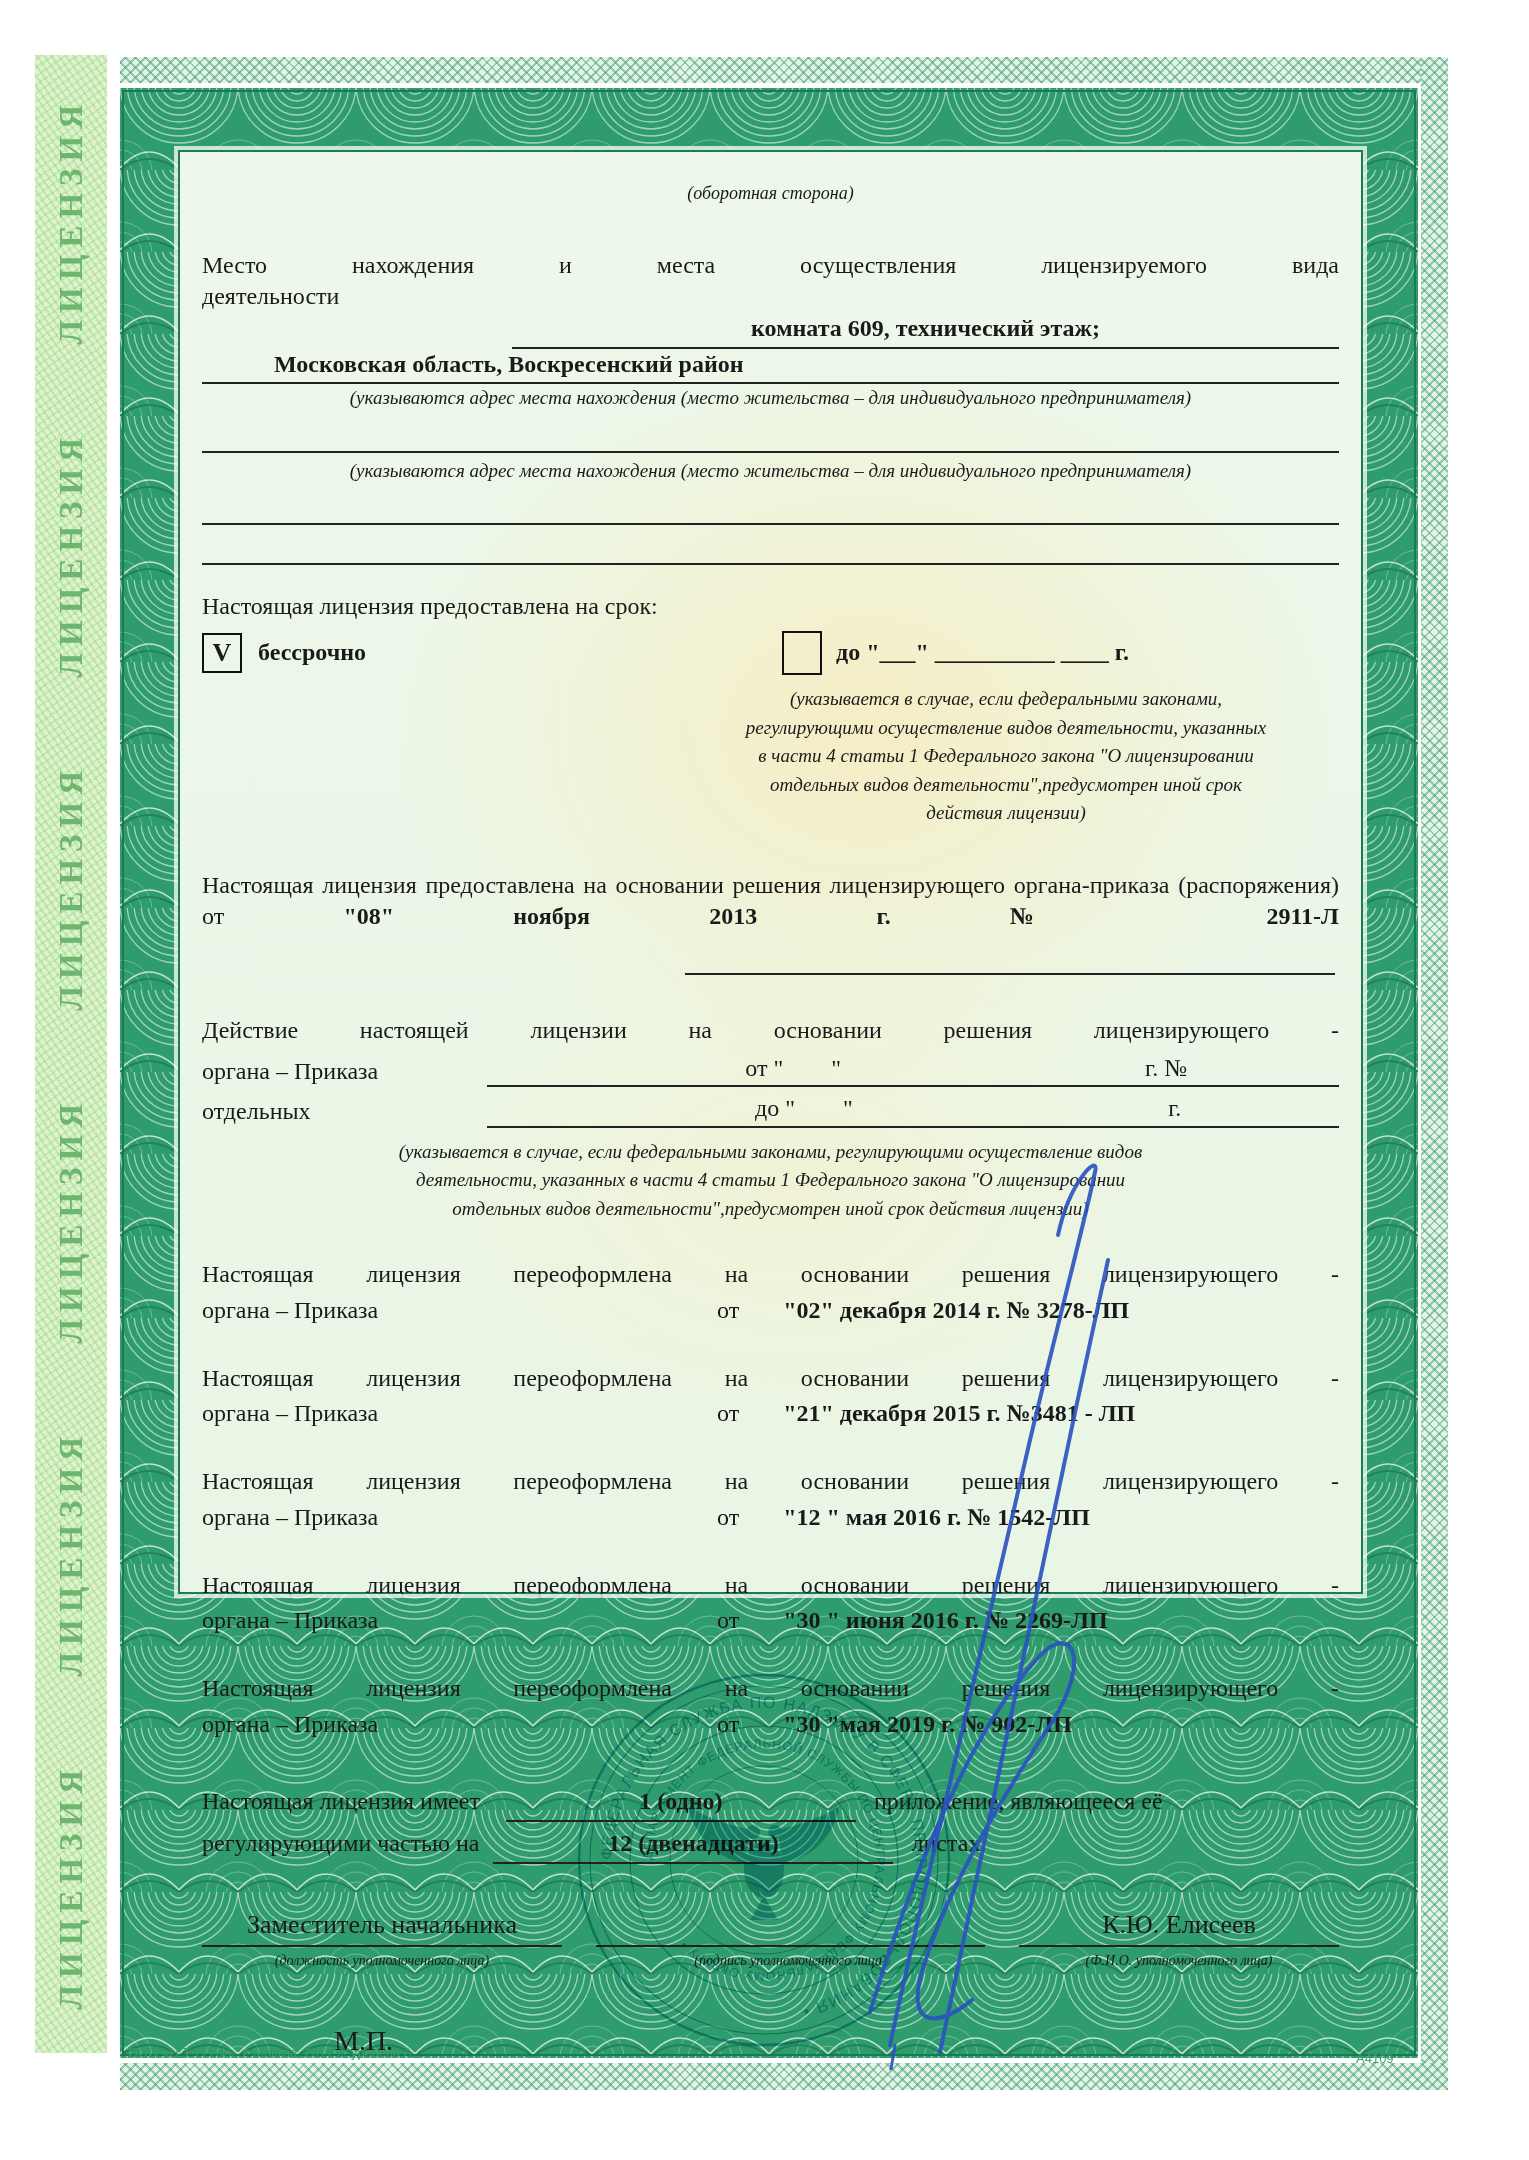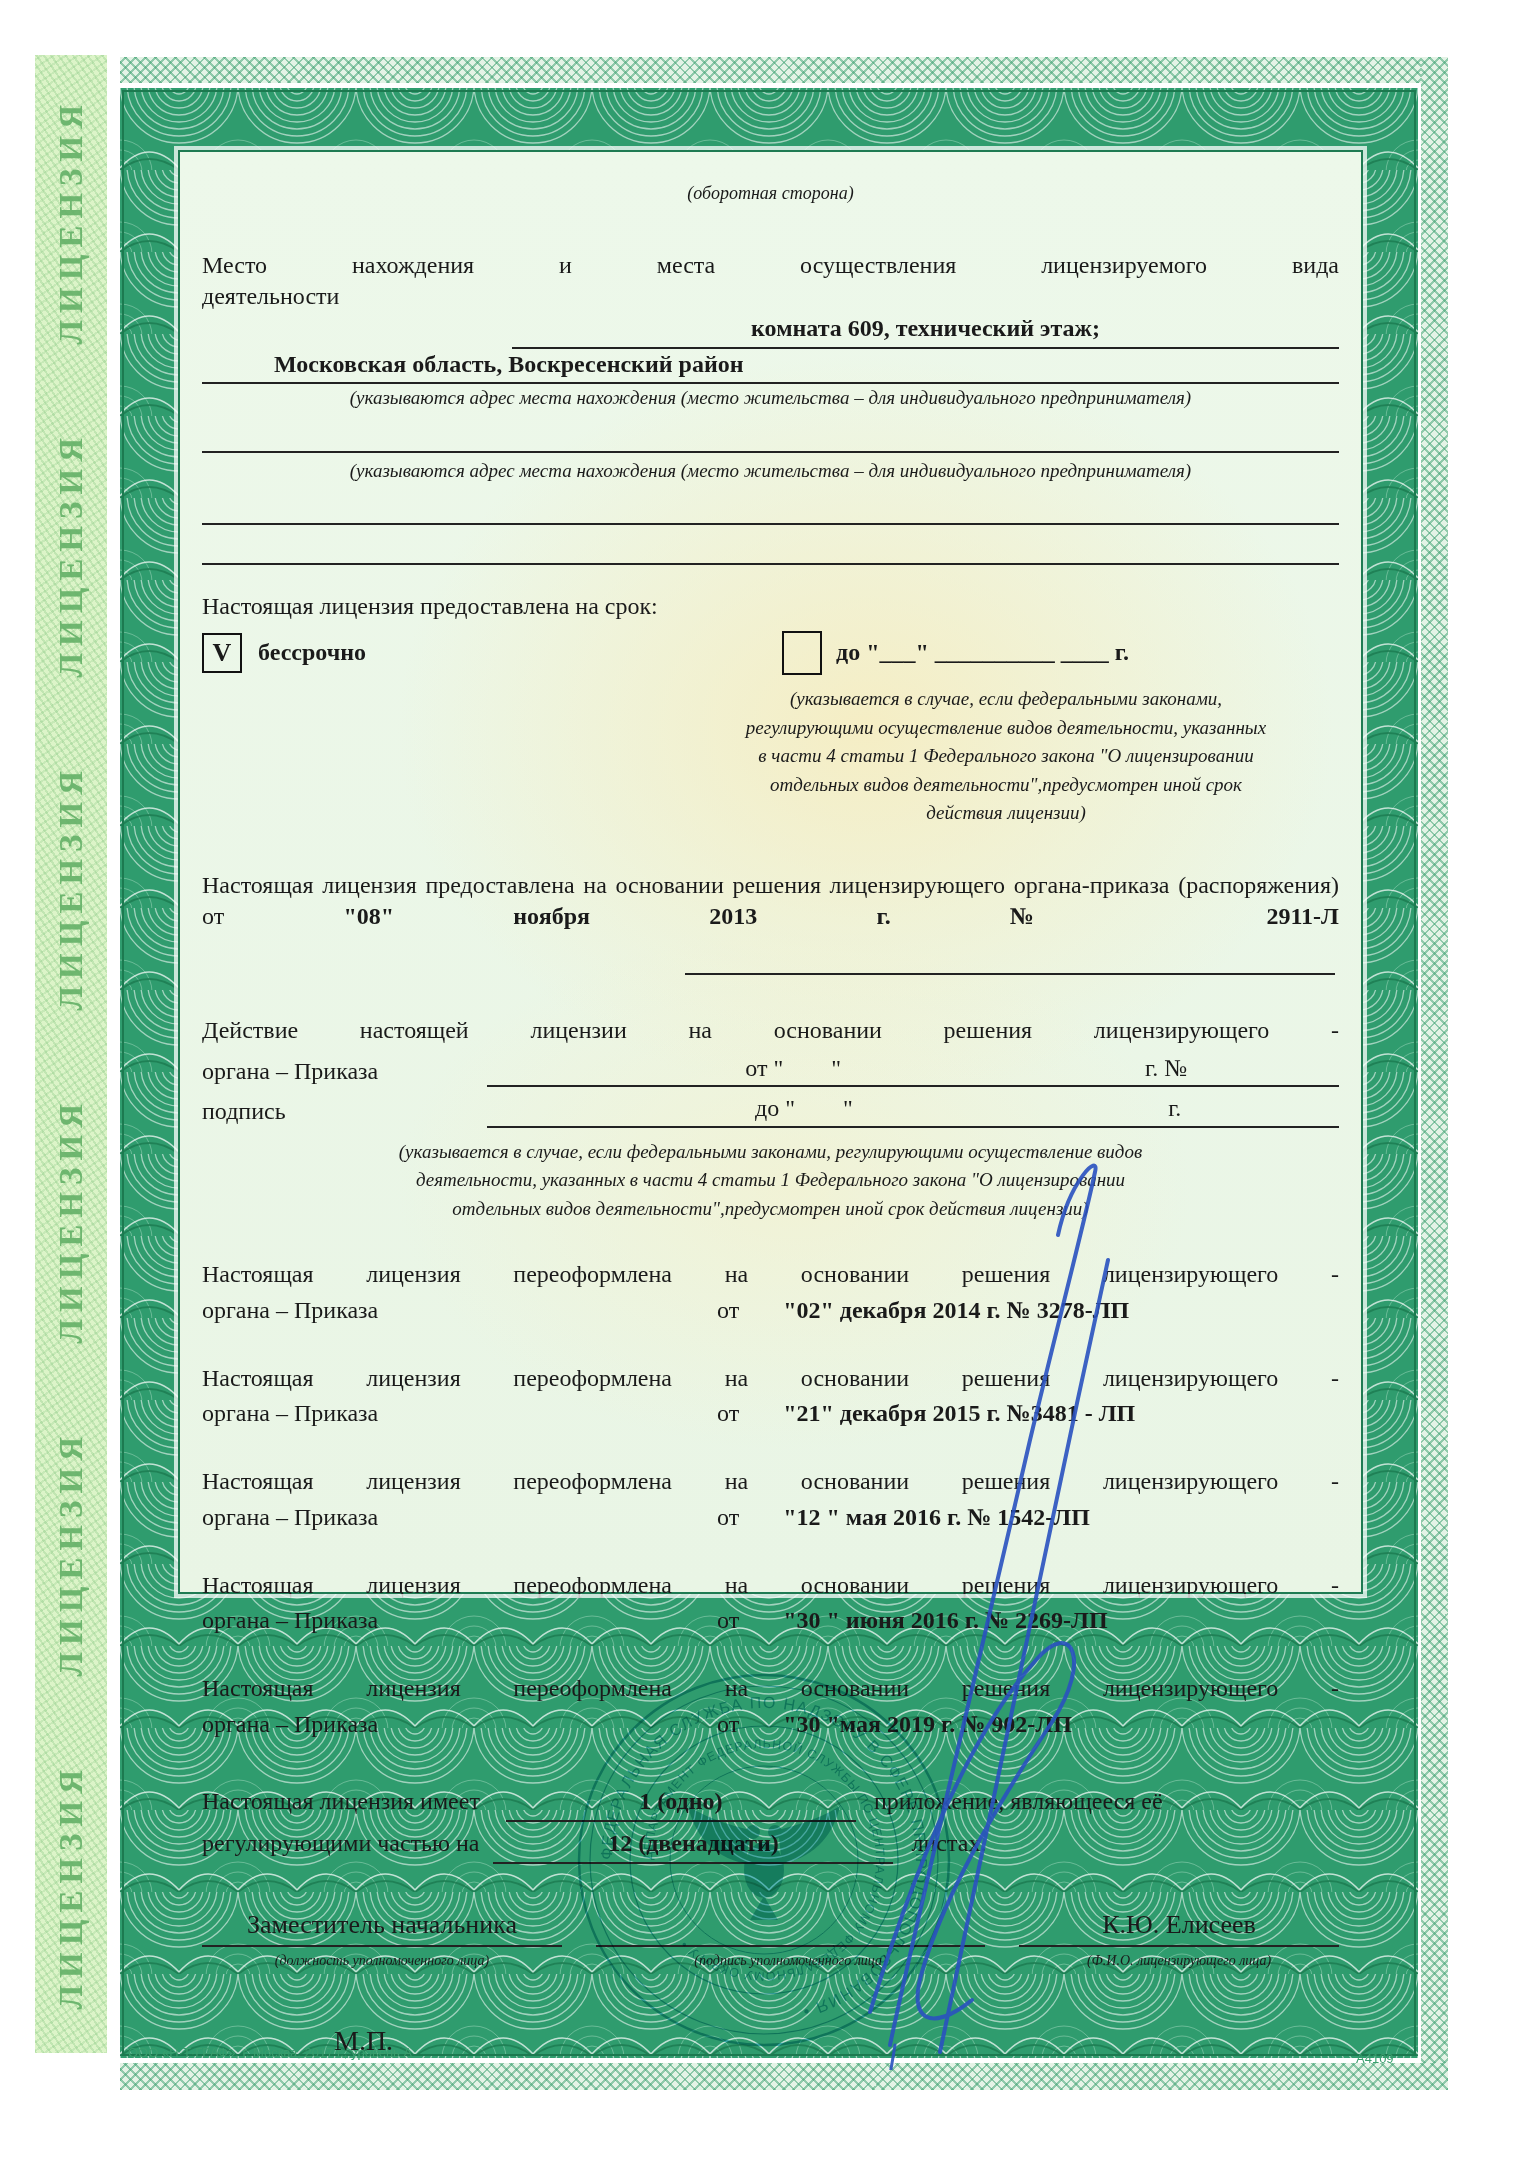--- a/index.html
+++ b/index.html
@@ -206,21 +206,21 @@
       <span class="lbl">органа – Приказа</span>
       <span class="pr-zone">
         <span style="flex:0.85"></span>
         <span class="pre">от "        "</span>
         <span style="flex:1"></span>
         <span>г. №</span>
         <span style="flex:0.5"></span>
       </span>
     </div>
     <div class="pr-row">
-      <span class="lbl">подпись</span>
+      <span class="lbl">отдельных</span>
       <span class="pr-zone">
         <span style="flex:0.85"></span>
         <span class="pre">до "        "</span>
         <span style="flex:1"></span>
         <span>г.</span>
         <span style="flex:0.5"></span>
       </span>
     </div>
     <div class="caption pr-caption">(указывается в случае, если федеральными законами, регулирующими осуществление видов
 деятельности, указанных в части 4 статьи 1 Федерального закона "О лицензировании
@@ -285,21 +285,21 @@
     <div class="sig-col sig-c1">
       <div class="sig-val">Заместитель начальника</div>
       <div class="caption sig-cap">(должность уполномоченного лица)</div>
     </div>
     <div class="sig-col sig-c2">
       <div class="sig-val"></div>
       <div class="caption sig-cap">(подпись уполномоченного лица)</div>
     </div>
     <div class="sig-col sig-c3">
       <div class="sig-val">К.Ю. Елисеев</div>
-      <div class="caption sig-cap">(Ф.И.О. лицензирующего лица)</div>
+      <div class="caption sig-cap">(Ф.И.О. уполномоченного лица)</div>
     </div>
   </div>
 
   <div class="mp">М.П.</div>
 </div>
 
 <div class="stamp">
   <svg viewBox="0 0 384 384" aria-hidden="true">
     <defs>
       <path id="outerRing" d="M 40 192 A 152 152 0 1 1 344 192 A 152 152 0 1 1 40 192"></path>

